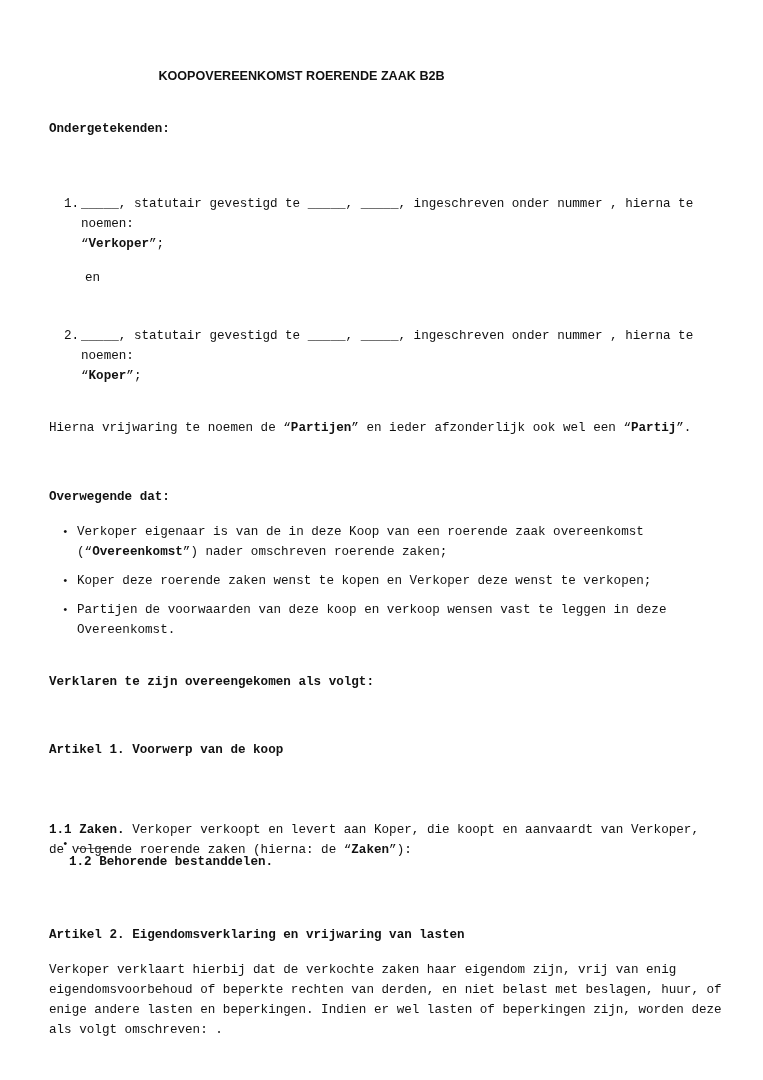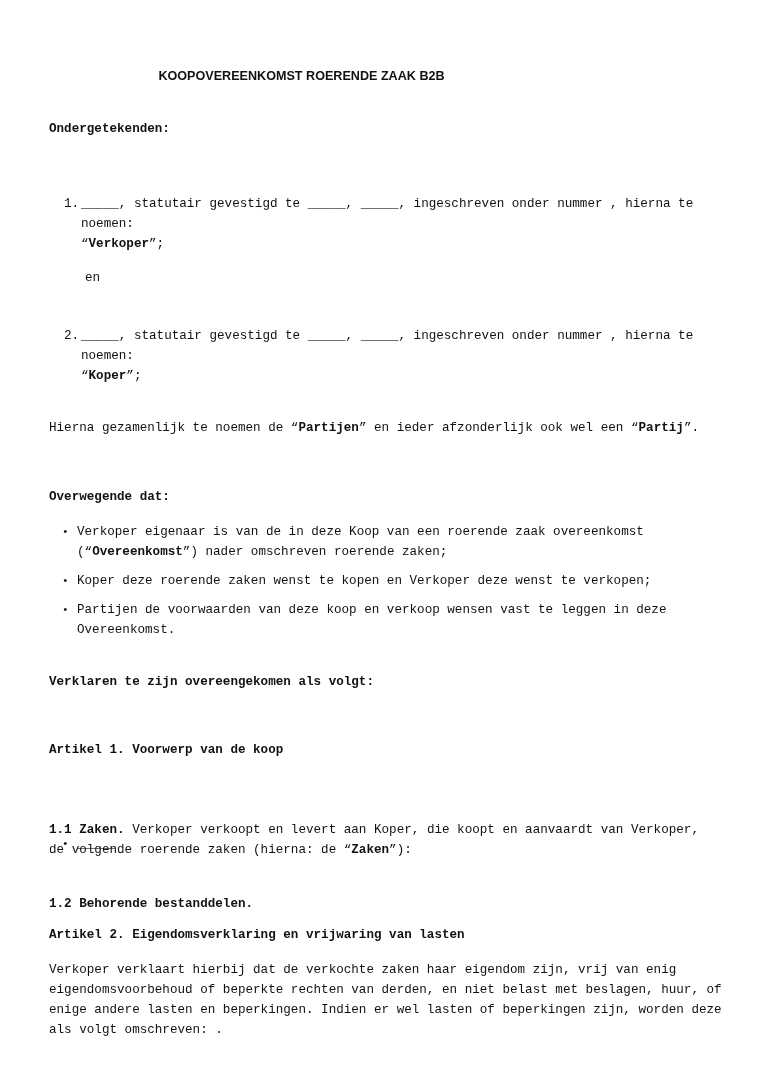--- a/index.html
+++ b/index.html
@@ -33,21 +33,21 @@
     <div class="numtext"><span>_____</span><span>, statutair gevestigd te </span><span>_____</span><span>, </span><span>_____</span><span>, ingeschreven onder nummer , hierna te noemen:</span><br><span>“</span><b>Verkoper</b><span>”;</span></div>
   </div>
 
   <div class="abs" style="top:268px; left:36px;">en</div>
 
   <div class="abs" style="top:326px; left:0; width:670px;">
     <span class="num">2.</span>
     <div class="numtext"><span>_____</span><span>, statutair gevestigd te </span><span>_____</span><span>, </span><span>_____</span><span>, ingeschreven onder nummer , hierna te noemen:</span><br><span>“</span><b>Koper</b><span>”;</span></div>
   </div>
 
-  <div class="abs" style="top:418px; width:680px;"><span>Hierna gezamenlijk te noemen de “</span><b>Partijen</b><span>” en ieder afzonderlijk ook wel een “</span><b>Partij</b><span>”.</span></div>
+  <div class="abs" style="top:418px; width:680px;"><span>Hierna vrijwaring te noemen de “</span><b>Partijen</b><span>” en ieder afzonderlijk ook wel een “</span><b>Partij</b><span>”.</span></div>
 
   <div class="abs h" style="top:487px;">Overwegende dat:</div>
 
   <div class="abs" style="top:522px; left:0; width:680px;">
     <span class="bullet">•</span>
     <div class="btext"><span>Verkoper eigenaar is van de in deze Koop van een roerende zaak overeenkomst (“</span><b>Overeenkomst</b><span>”) nader omschreven roerende zaken;</span></div>
   </div>
   <div class="abs" style="top:571px; left:0; width:680px;">
     <span class="bullet">•</span>
     <div class="btext">Koper deze roerende zaken wenst te kopen en Verkoper deze wenst te verkopen;</div>
@@ -61,18 +61,18 @@
 
   <div class="abs h" style="top:740px;">Artikel 1. Voorwerp van de koop</div>
 
   <div class="abs" style="top:820px; width:660px;"><b>1.1 Zaken.</b><span> Verkoper verkoopt en levert aan Koper, die koopt en aanvaardt van Verkoper, de volgende roerende zaken (hierna: de “</span><b>Zaken</b><span>”):</span></div>
 
   <div class="abs" style="top:834px; left:0; width:300px;">
     <span class="bullet">•</span>
     <div class="btext" style="font-weight:bold;">_____</div>
   </div>
 
-  <div class="abs h" style="top:894px;">1.2 Behorende bestanddelen.</div>
+  <div class="abs h" style="top:852px;margin-left:20px;">1.2 Behorende bestanddelen.</div>
 
   <div class="abs h" style="top:925px;">Artikel 2. Eigendomsverklaring en vrijwaring van lasten</div>
   <div class="abs" style="top:960px; width:676px;">Verkoper verklaart hierbij dat de verkochte zaken haar eigendom zijn, vrij van enig eigendomsvoorbehoud of beperkte rechten van derden, en niet belast met beslagen, huur, of enige andere lasten en beperkingen. Indien er wel lasten of beperkingen zijn, worden deze als volgt omschreven: .</div>
 
 </div>
 
 </body></html>

